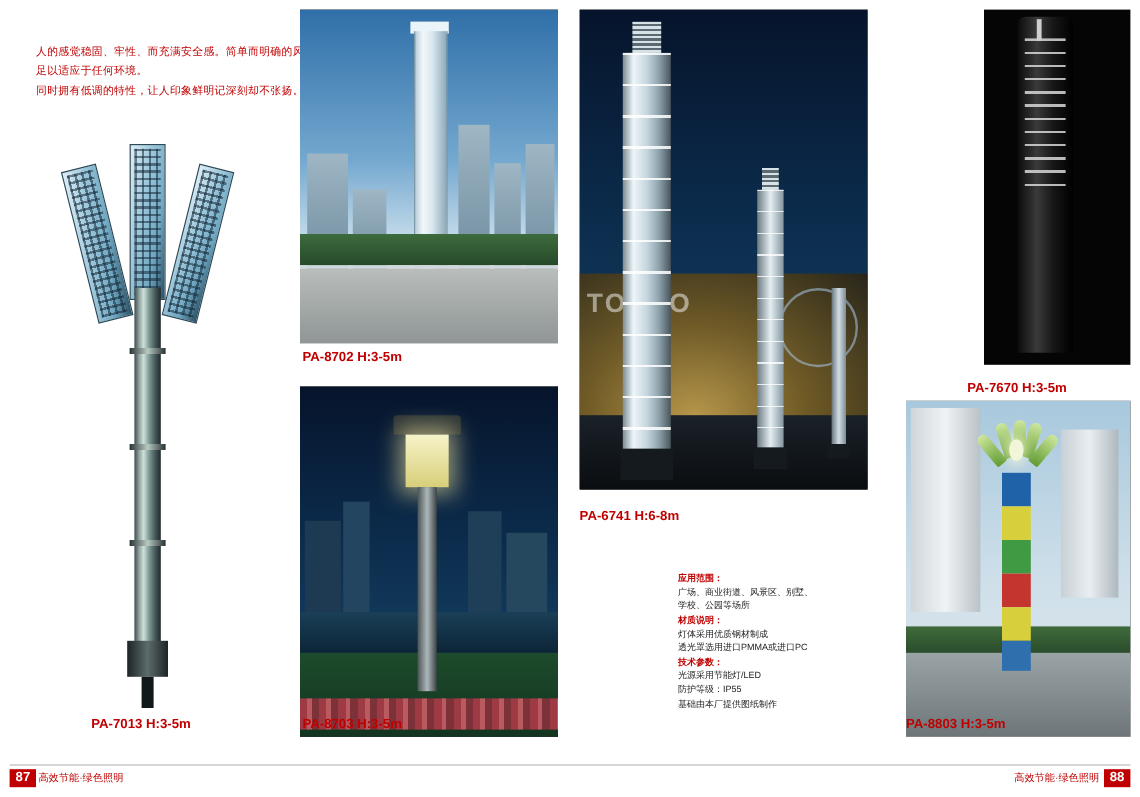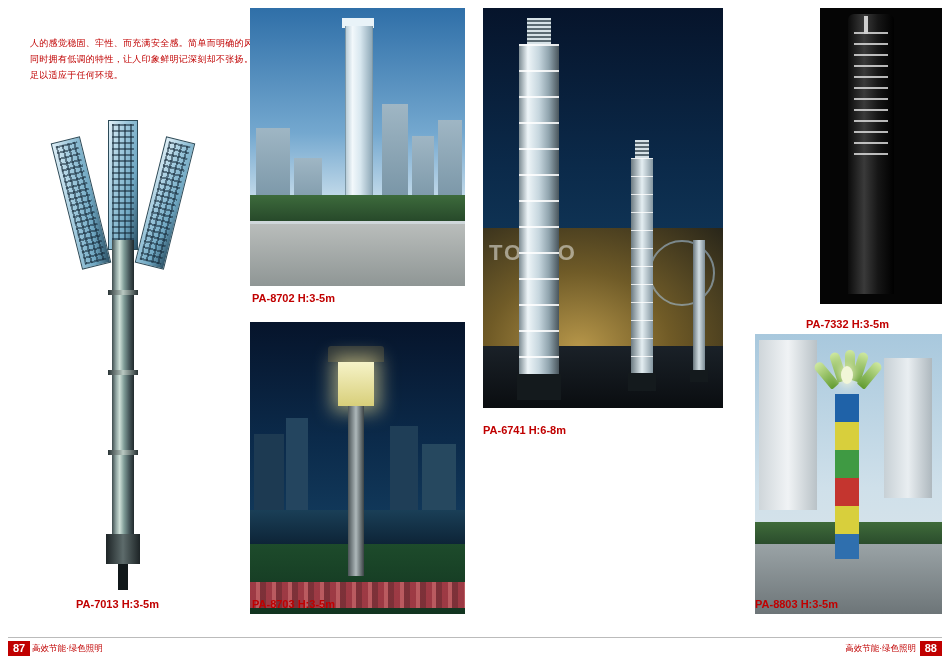--- a/index.html
+++ b/index.html
@@ -363,22 +363,22 @@
     box-shadow: 0 0 10px 3px rgba(255,255,220,.7);
   }
 </style>
 </head>
 <body>
 
 <div class="page">
 
   <div class="intro">
     <div>人的感觉稳固、牢性、而充满安全感。简单而明确的风格，</div>
+    <div>足以适应于任何环境。</div>
     <div>同时拥有低调的特性，让人印象鲜明记深刻却不张扬。</div>
-    <div>足以适应于任何环境。</div>
   </div>
 
   <div class="lamp8701">
     <div class="l8701-wing" style="left:6px;  top:18px;  transform:rotate(-14deg);"></div>
     <div class="l8701-wing" style="left:48px; top:0px;"></div>
     <div class="l8701-wing" style="left:90px; top:18px; transform:rotate(14deg);"></div>
     <div class="l8701-shaft"></div>
     <div class="l8701-band" style="top:170px;"></div>
     <div class="l8701-band" style="top:250px;"></div>
     <div class="l8701-band" style="top:330px;"></div>
@@ -436,27 +436,39 @@
     <div class="col-mid">
         <div class="rings"></div>
       </div>
     <div class="foot-mid"></div>
 
     <div class="col-far"></div>
     <div class="foot-far"></div>
   </div>
   <div class="caption" style="left:483px; top:424px;">PA-6741 H:6-8m</div>
 
+  <div class="specs">
+    <div class="ln hd">应用范围：</div>
+    <div class="ln">广场、商业街道、风景区、别墅、</div>
+    <div class="ln">学校、公园等场所</div>
+    <div class="ln hd">材质说明：</div>
+    <div class="ln">灯体采用优质钢材制成</div>
+    <div class="ln">透光罩选用进口PMMA或进口PC</div>
+    <div class="ln hd">技术参数：</div>
+    <div class="ln">光源采用节能灯/LED</div>
+    <div class="ln">防护等级：IP55</div>
+    <div class="ln">基础由本厂提供图纸制作</div>
+  </div>
 
   <div class="photo p8802">
     <div class="body"></div>
     <div class="grill"></div>
     <div class="slot"></div>
   </div>
-  <div class="caption" style="left:806px; top:318px;">PA-7332 H:3-5m</div>
+  <div class="caption" style="left:806px; top:318px;">PA-7670 H:3-5m</div>
 
   <div class="photo p8803">
     <div class="sky"></div>
     <div class="tower"></div>
     <div class="tower2"></div>
     <div class="hedge"></div>
     <div class="ground"></div>
 
     <div class="flower">
       <div class="petal" style="left:2px;  top:10px; transform:rotate(-40deg);"></div>

